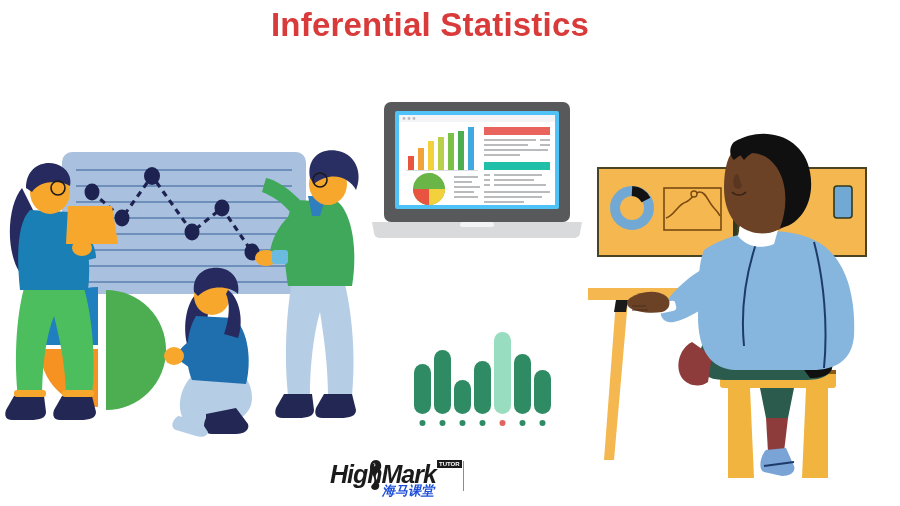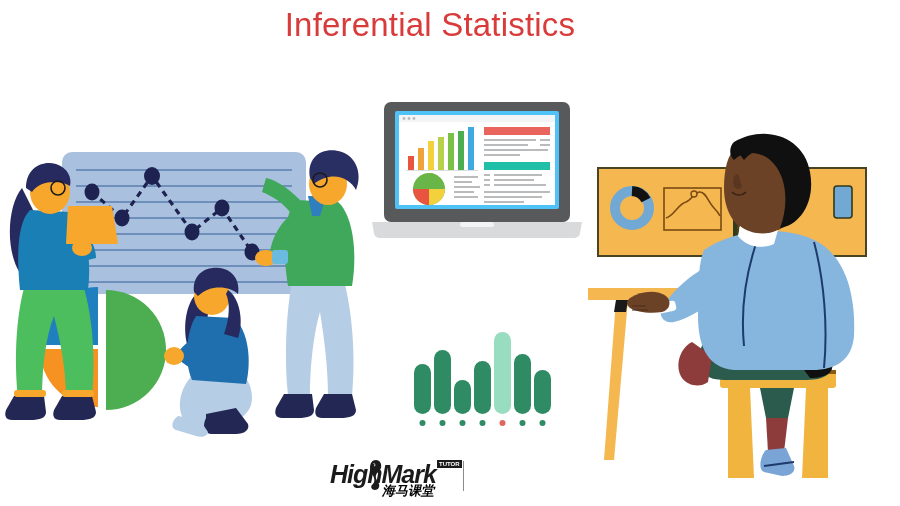--- a/index.html
+++ b/index.html
@@ -3,21 +3,21 @@
 <meta charset="utf-8">
 <style>
   html,body{margin:0;padding:0;background:#ffffff;}
   body{width:900px;height:506px;overflow:hidden;font-family:"Liberation Sans",sans-serif;}
   #stage{position:relative;width:900px;height:506px;background:#ffffff;overflow:hidden;}
 
   
   #title{
     position:absolute;left:0;top:6px;width:860px;text-align:center;
     font-family:"Liberation Sans",sans-serif;
-    font-weight:normal;font-size:33px;letter-spacing:.2px;
+    font-weight:bold;font-size:33px;letter-spacing:.2px;
     color:#d93a3a;white-space:nowrap;
   }
 
   
   .abs{position:absolute;}
 
   
   #logo{position:absolute;left:330px;top:458px;width:260px;height:46px;}
   #logo .mark{
     position:absolute;left:0;top:2px;
@@ -26,21 +26,21 @@
     letter-spacing:-1px;white-space:nowrap;
   }
   #logo .tm{
     position:absolute;left:107px;top:2px;
     font-size:6px;font-weight:bold;color:#1b1b1b;
     background:#1b1b1b;color:#fff;padding:1px 2px;letter-spacing:0;
   }
   #logo .cn{
     position:absolute;left:52px;top:24px;
     font-family:"DejaVu Sans",sans-serif;font-weight:bold;font-size:13px;
-    color:#000000;font-style:italic;letter-spacing:0px;white-space:nowrap;
+    color:#1d4ed8;font-style:italic;letter-spacing:0px;white-space:nowrap;
   }
   #logo .divider{position:absolute;left:133px;top:3px;width:1px;height:30px;background:#8c8c8c;}
   #logo .slogan{
     position:absolute;left:146px;top:8px;
     font-family:"DejaVu Sans",sans-serif;font-size:16px;font-weight:bold;
     color:#1b1b1b;white-space:nowrap;letter-spacing:1px;
   }
   #logo .seahorse{position:absolute;left:36px;top:0px;}
 </style>
 </head>

